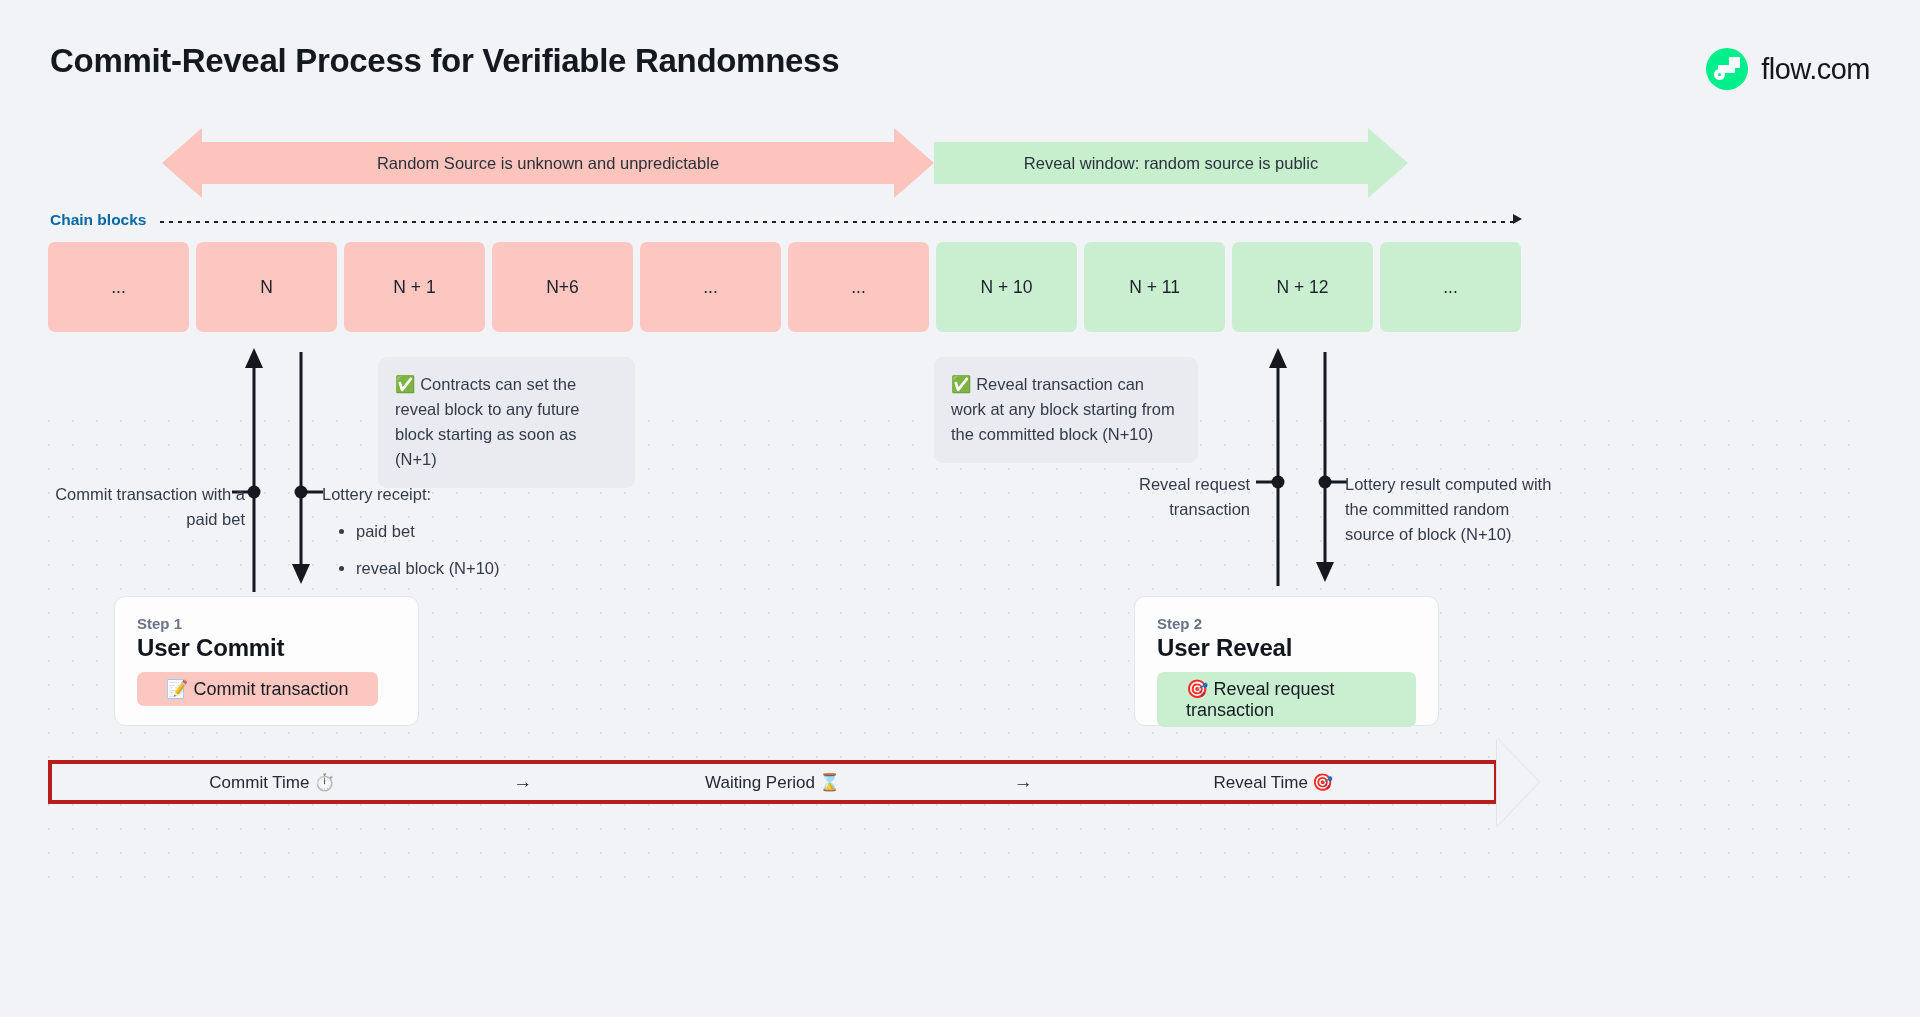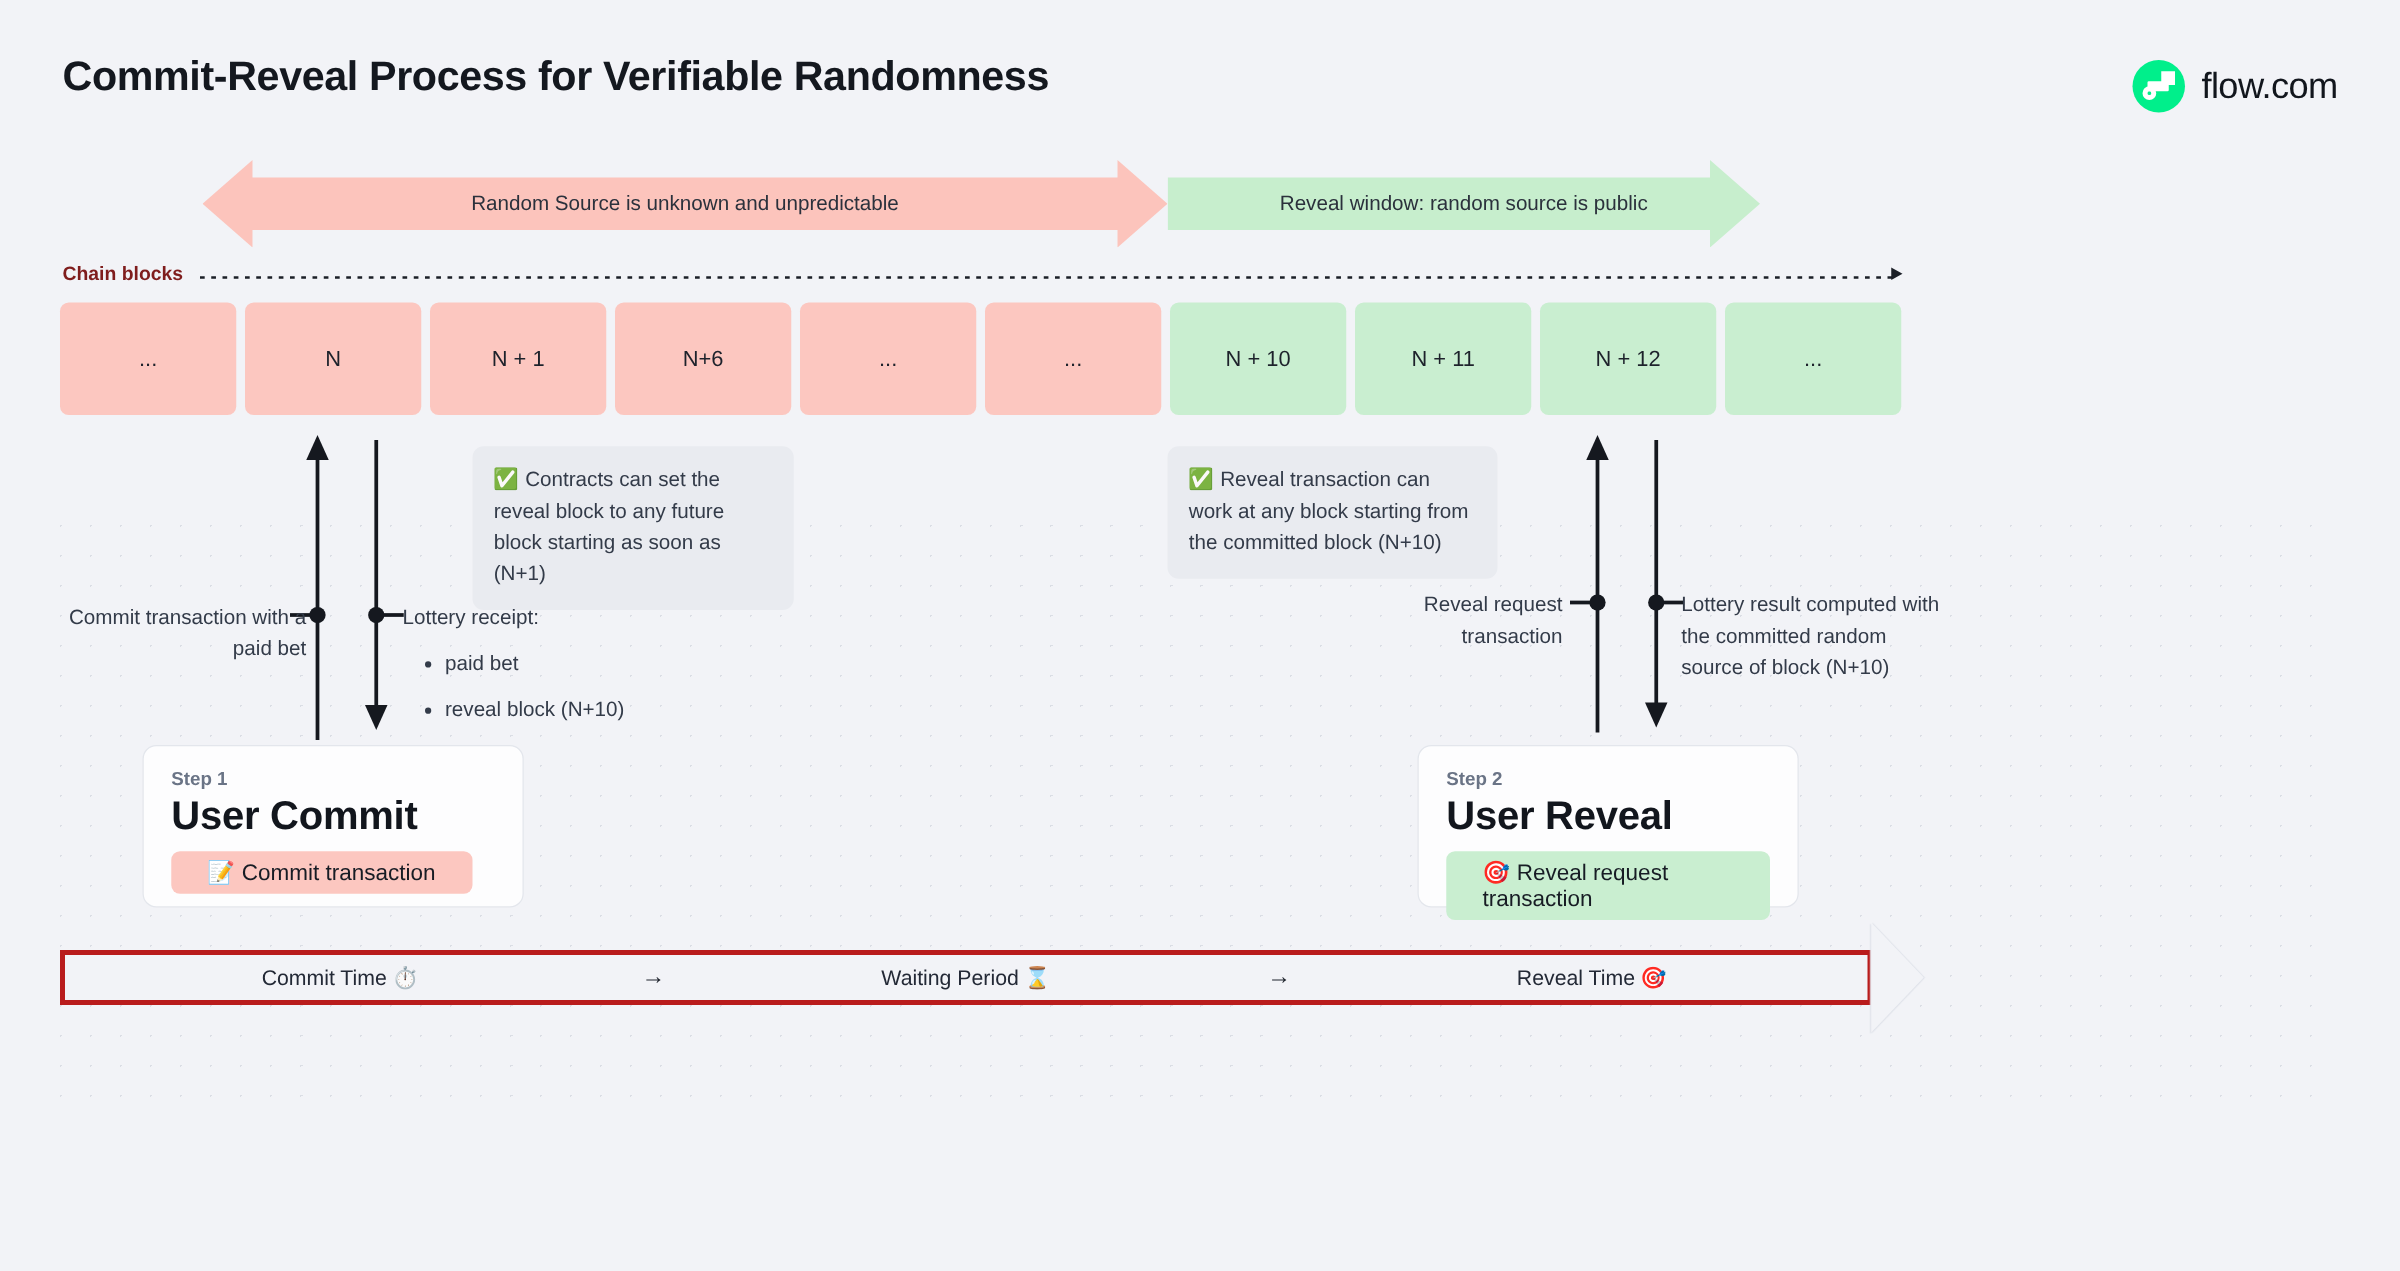--- a/index.html
+++ b/index.html
@@ -62,21 +62,21 @@
   }
   .phase-green{
     left:934px;width:474px;
     background:#c7eecd;
     clip-path:polygon(0 14px, calc(100% - 40px) 14px, calc(100% - 40px) 0, 100% 50%, calc(100% - 40px) 100%, calc(100% - 40px) 56px, 0 56px);
   }
 
   
   #chain-label{
     position:absolute;left:50px;top:211px;
-    font-size:15.5px;font-weight:700;color:#7f1d1d;text-align:center;
+    font-size:15.5px;font-weight:700;color:#0369a1;text-align:center;
   }
   #chain-line{
     position:absolute;left:160px;top:221px;width:1358px;height:2px;
     background-image:linear-gradient(to right,#1b1f27 0 4px,transparent 4px 9px);
     background-size:9px 2px;
   }
   #chain-line-head{
     position:absolute;left:1513px;top:214px;width:0;height:0;
     border-left:9px solid #1b1f27;border-top:5px solid transparent;border-bottom:5px solid transparent;
   }
@@ -118,21 +118,21 @@
 
   
   .step-card{
     position:absolute;top:596px;width:305px;height:130px;
     background:#fdfdfe;border:1px solid #e3e6ec;border-radius:11px;
     padding:18px 22px;box-sizing:border-box;
   }
   #step-card-1{left:114px;}
   #step-card-2{left:1134px;}
   .step-kicker{font-size:15px;font-weight:700;color:#6a7486;margin-bottom:2px;}
-  .step-title{font-size:32px;font-weight:700;color:#12161d;letter-spacing:-.2px;margin-bottom:10px;}
+  .step-title{font-size:24px;font-weight:700;color:#12161d;letter-spacing:-.2px;margin-bottom:10px;}
   .step-pill{
     display:inline-block;border-radius:7px;padding:6px 29px;
     font-size:18px;color:#171c24;
   }
   .step-pill.pink{background:#fcc7c0;}
   .step-pill.green{background:#c9eed0;}
 
   
   #timeline{
     position:absolute;left:48px;top:760px;width:1450px;height:44px;

